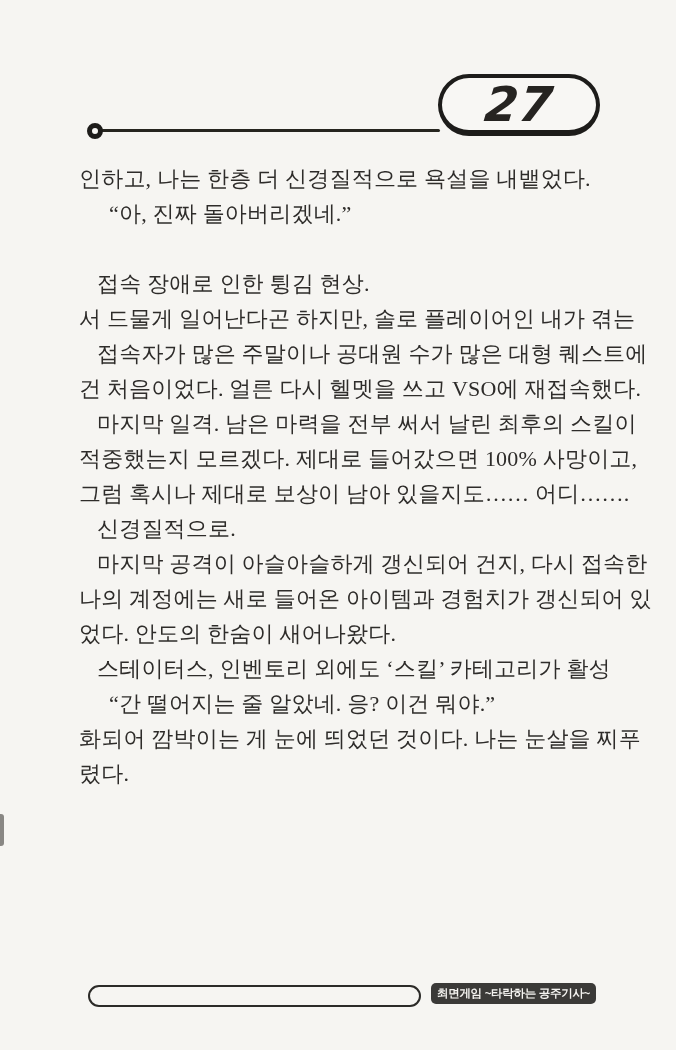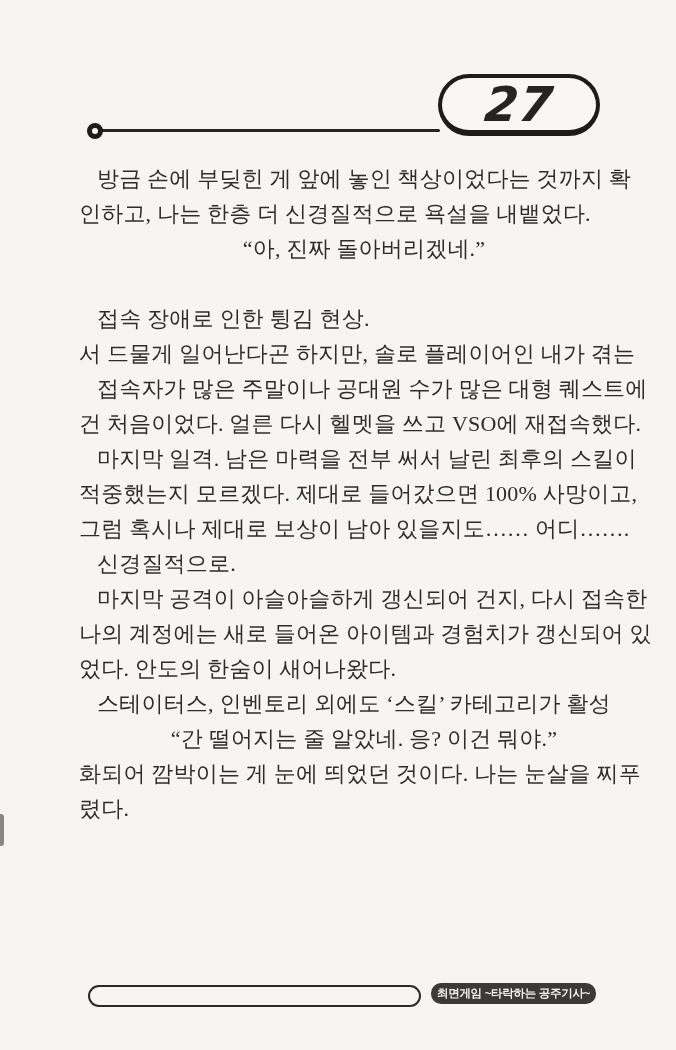--- a/index.html
+++ b/index.html
@@ -48,38 +48,38 @@
 
   
   .body-text {
     position:absolute; left:63px; top:161px;
     width:556px;
     font-size:22px;
     letter-spacing:0.2px;
   }
   .line { height:35px; line-height:35px; white-space:nowrap; }
   .line.para   { padding-left:34px; }
-  .line.dialog { padding-left:46px;text-align:center; }
+  .line.dialog { padding-left:46px; }
   .line.cont   { padding-left:0;margin-left:16px; }
   .line.blank  { }
 
   
   .footer-box {
     position:absolute; left:88px; top:985px;
     width:333px; height:22px;
     box-sizing:border-box;
     border:2px solid #2c2b28;
     border-radius:12px;
     background:transparent;
   }
   .footer-badge {
     position:absolute; left:431px; top:983px;
     width:165px; height:21px;
     background:#3b3a38;
-    border-radius:10px;
+    border-radius:5px;
     display:flex; align-items:center; justify-content:center;
     color:#f5f4f1;
     font-family:"Liberation Sans","DejaVu Sans",sans-serif;
     font-weight:bold;
     font-size:11.5px;
     letter-spacing:-0.3px;
     white-space:nowrap;
   }
 
   
@@ -96,21 +96,20 @@
 
 <div class="page">
 
   <div class="num-pill">
     <span class="num">27</span>
   </div>
   <div class="divider-line"></div>
   <div class="divider-ring"></div>
 
   <div class="body-text">
-    <div class="line para">방금 손에 부딪힌 게 앞에 놓인 책상이었다는 것까지 확</div>
     <div class="line cont">인하고, 나는 한층 더 신경질적으로 욕설을 내뱉었다.</div>
     <div class="line dialog">“아, 진짜 돌아버리겠네.”</div>
     <div class="line blank"></div>
     <div class="line para">접속 장애로 인한 튕김 현상.</div>
     <div class="line cont">서 드물게 일어난다곤 하지만, 솔로 플레이어인 내가 겪는</div>
     <div class="line para">접속자가 많은 주말이나 공대원 수가 많은 대형 퀘스트에</div>
     <div class="line cont">건 처음이었다. 얼른 다시 헬멧을 쓰고 VSO에 재접속했다.</div>
     <div class="line para">마지막 일격. 남은 마력을 전부 써서 날린 최후의 스킬이</div>
     <div class="line cont">적중했는지 모르겠다. 제대로 들어갔으면 100% 사망이고,</div>
     <div class="line cont">그럼 혹시나 제대로 보상이 남아 있을지도…… 어디…….</div>

